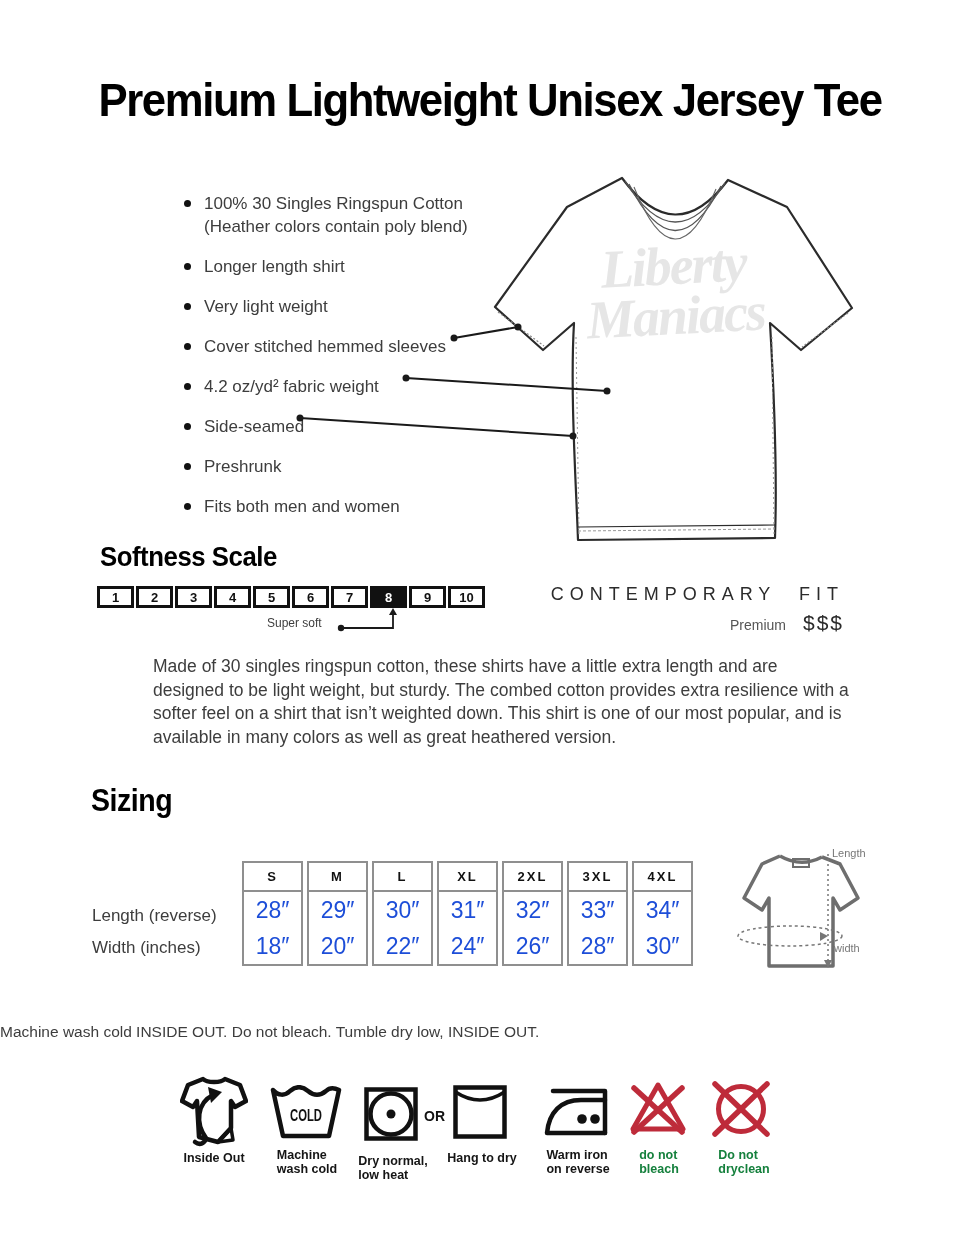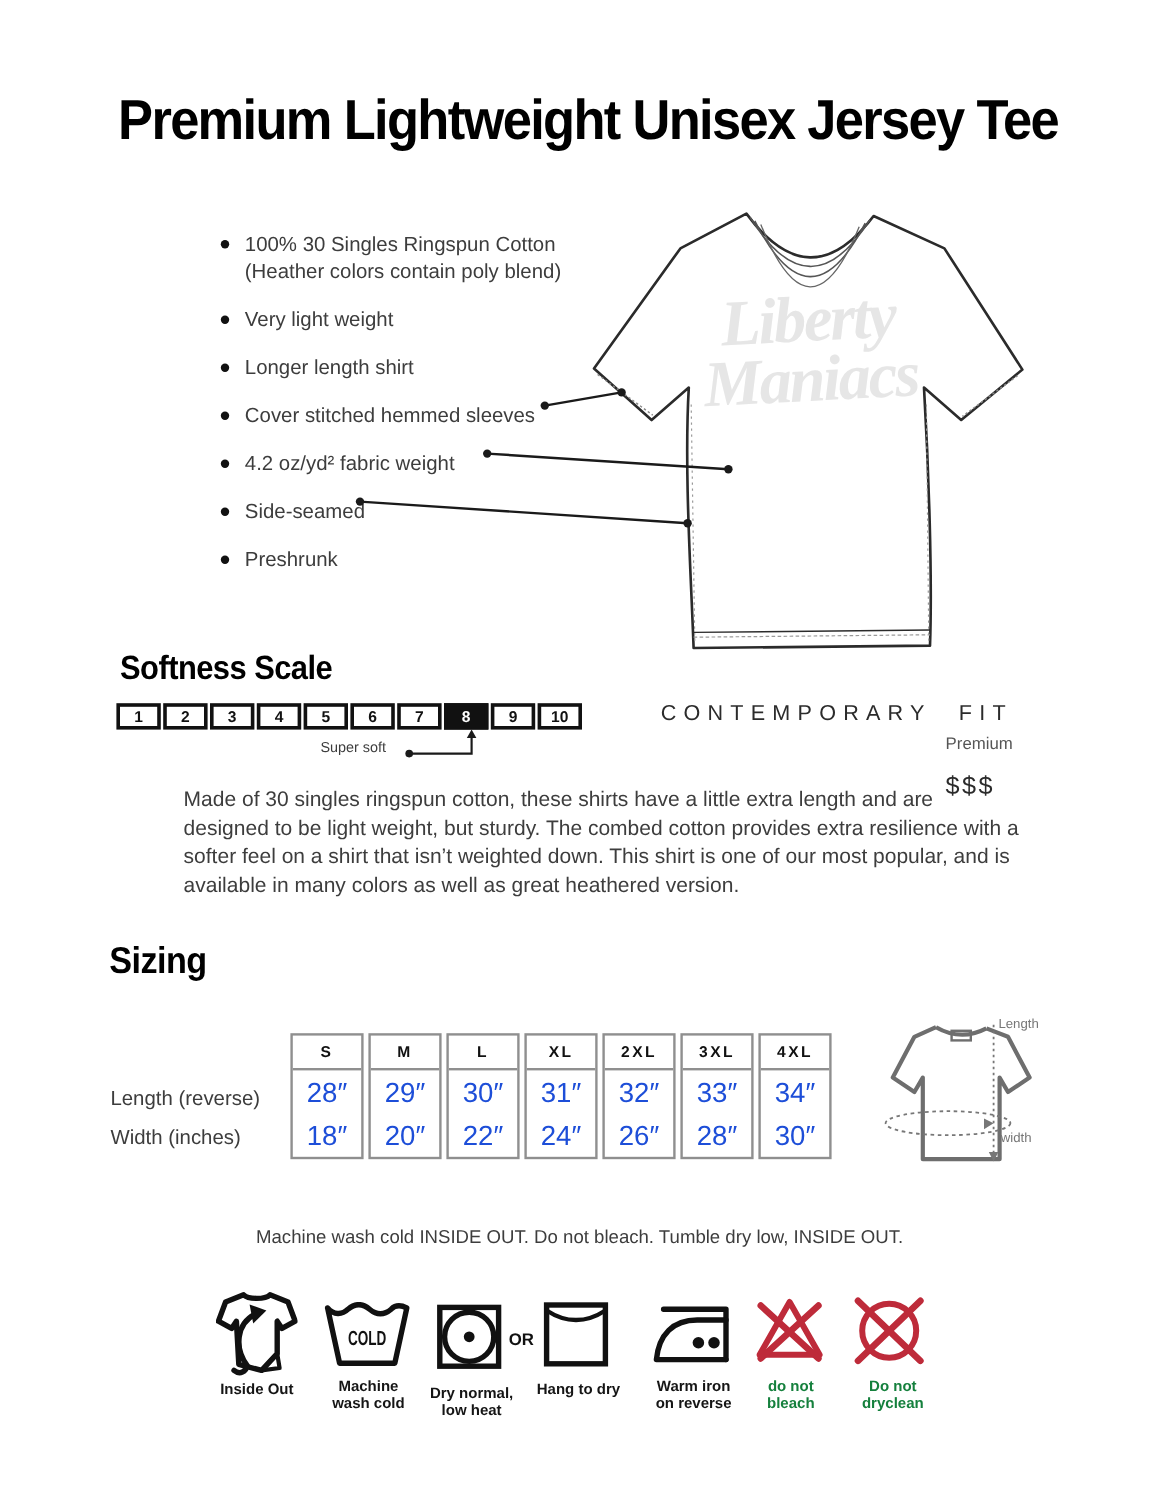--- a/index.html
+++ b/index.html
@@ -24,63 +24,64 @@
   .softness-h{position:absolute;left:100px;top:541px;margin:0;font-size:28px;font-weight:bold;
               letter-spacing:-0.5px;transform:scaleX(0.92);transform-origin:left center;color:#000;}
   .scale{position:absolute;left:97px;top:586px;display:flex;gap:2px;}
   .ss-box{width:31px;height:16px;border:3px solid #111;background:#fff;display:flex;align-items:center;
           justify-content:center;font-size:13px;font-weight:bold;color:#111;}
   .ss-box.active{background:#111;color:#fff;}
   .supersoft{position:absolute;left:267px;top:616px;font-size:12px;color:#3d3d3d;text-align:center;}
   .ss-arrow{position:absolute;left:336px;top:606px;}
 
   .fit-label{position:absolute;top:584px;right:112px;font-size:18px;letter-spacing:6px;word-spacing:12px;color:#2b2b2b;}
-  .fit-sub{position:absolute;top:611px;right:112px;display:flex;align-items:baseline;gap:17px;flex-direction:column;}
+  .fit-sub{position:absolute;top:611px;right:112px;display:flex;align-items:baseline;gap:17px;}
   .fit-sub .tier{font-size:14px;color:#555;}
   .fit-sub .price{font-size:21px;color:#2b2b2b;letter-spacing:2px;}
 
   .desc{position:absolute;left:153px;top:655px;width:700px;margin:0;font-size:17.5px;line-height:23.5px;color:#3d3d3d;}
 
   
   .sizing-h{position:absolute;left:91px;top:783px;margin:0;font-size:31px;font-weight:bold;
             letter-spacing:-0.5px;transform:scaleX(0.92);transform-origin:left center;color:#000;}
   .rowlabels{position:absolute;left:92px;top:900px;font-size:17px;line-height:32px;color:#3d3d3d;}
   .size-table{position:absolute;left:242px;top:861px;display:flex;gap:4px;}
   .col{width:57px;border:2px solid #8f8f8f;background:#fff;}
   .col-h{height:27px;border-bottom:2px solid #8f8f8f;display:flex;align-items:center;justify-content:center;
          font-size:13px;font-weight:bold;letter-spacing:2px;color:#111;}
   .col-v{height:36px;display:flex;align-items:center;justify-content:center;font-size:23px;color:#1d4ed8;}
   .diagram{position:absolute;left:722px;top:840px;}
   .dg-t{font-size:11px;fill:#777;}
 
-  .care-line{position:absolute;left:0;top:1023px;width:966px;margin:0;text-align:center;font-size:15.5px;color:#3d3d3d;}
+  .care-line{position:absolute;left:0;top:1023px;width:966px;margin:0;text-align:left;font-size:15.5px;color:#3d3d3d;}
 
   .cicon{position:absolute;}
   .or{position:absolute;left:424px;top:1108px;font-size:14px;font-weight:bold;color:#111;}
-  .icl{position:absolute;transform:translateX(-50%);text-align:center;font-size:12.5px;font-weight:bold;
+  .icl{position:absolute;transform:translateX(-50%);text-align:left;font-size:12.5px;font-weight:bold;
        line-height:13.5px;color:#151515;white-space:nowrap;}
   .icl span{display:block;}
   .icl.red{color:#15803d;}
   .cold-t{font-weight:bold;font-size:17px;fill:#111;text-anchor:middle;}
 </style>
 </head>
 <body>
 
 <div class="page">
 
   <h1 class="title">Premium Lightweight Unisex Jersey Tee</h1>
 
   <ul class="features">
     <li>100% 30 Singles Ringspun Cotton (Heather colors contain poly blend)</li>
+    <li>Longer length shirt</li>
     <li>Very light weight</li>
-    <li>Longer length shirt</li>
     <li>Cover stitched hemmed sleeves</li>
     <li>4.2 oz/yd² fabric weight</li>
     <li>Side-seamed</li>
     <li>Preshrunk</li>
+    <li>Fits both men and women</li>
   </ul>
 
   <svg class="shirt" width="390" height="390" viewBox="0 0 390 390">
     <path d="M144,16 L89,45 L17,145 L65,188 L96,161 C92,230 98,320 100,378 L297,376 C299,320 296,230 292,161 L323,188 L374,146 L309,45 L250,18 Q197,88 144,16 Z" fill="#ffffff" stroke="#2b2b2b" stroke-width="2.2" stroke-linejoin="round"></path>
     <path d="M147,19 Q197,100 247,21" fill="none" stroke="#555" stroke-width="1.3"></path>
     <path d="M151,22 Q197,114 243,24" fill="none" stroke="#555" stroke-width="1.3"></path>
     <path d="M156,25 Q197,128 238,27" fill="none" stroke="#666" stroke-width="1.1"></path>
     <path d="M20,150 L66,184" stroke="#888" stroke-width="1.2" stroke-dasharray="2,2"></path>
     <path d="M370,151 L324,185" stroke="#888" stroke-width="1.2" stroke-dasharray="2,2"></path>
     <path d="M98,175 L101,374" stroke="#999" stroke-width="1" stroke-dasharray="2,3"></path>

